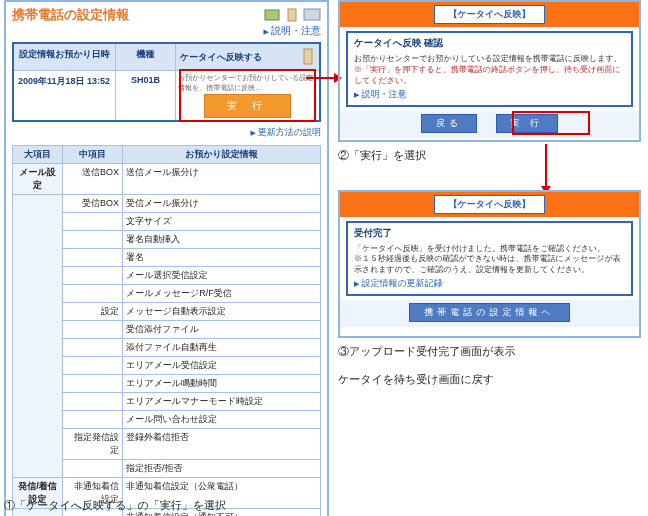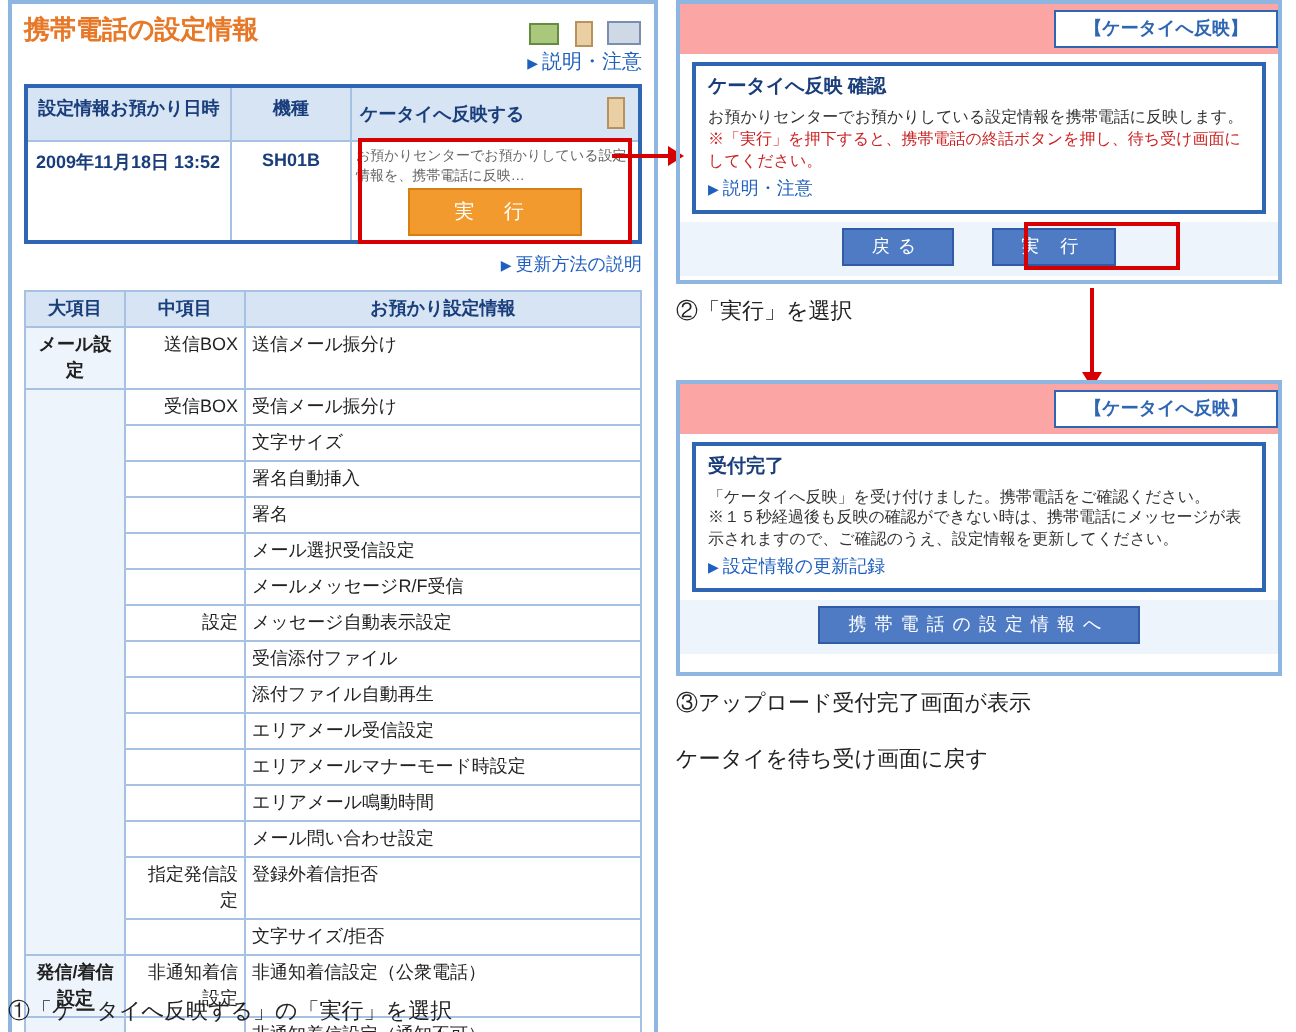--- a/index.html
+++ b/index.html
@@ -1,21 +1,21 @@
 <!DOCTYPE html>
 <html><head>
 <meta charset="utf-8">
 <style>
   * { box-sizing: border-box; margin: 0; padding: 0; }
   body { font-family: "MS PGothic", sans-serif; font-size: 10px; background: #fff; width: 648px; }
   .wrap { position: relative; width: 648px; height: 516px; }
 
   
   .left { position: absolute; left: 4px; top: 0; width: 325px; border: 2px solid #8fb6e1; }
-  .left-head { display: flex; align-items: flex-end; justify-content: space-between; padding: 4px 6px 0 6px; }
+  .left-head { display: flex; align-items: center; justify-content: space-between; padding: 4px 6px 0 6px; }
   .left-title { color: #e77828; font-weight: bold; font-size: 13px; }
   .head-icons { display: flex; gap: 2px; }
   .head-icons svg { width: 18px; height: 14px; }
   .left-link-row { text-align: right; padding: 0 6px 2px 0; color: #1f5fbf; }
   .link { color: #1f5fbf; cursor: pointer; }
   .link::before { content: "▶"; color: #1f5fbf; font-size: 7px; margin-right: 2px; }
 
   
   .info { border: 2px solid #2f66b3; margin: 2px 6px; }
   .info-row { display: flex; }
@@ -38,21 +38,21 @@
   .dc1 { width: 50px; text-align: center; background: #eef4fb; color: #222; font-weight: bold; }
   .dc2 { width: 60px; text-align: right; color: #222; }
   .dc3 { flex: 1; text-align: left; color: #222; }
   .dhead .dcell { background: #d6e4f4 !important; text-align: center; color: #1a3e7b; font-weight: bold; }
 
   
   .right1, .right2 { position: absolute; left: 338px; width: 303px; border: 2px solid #8fb6e1; font-size: 9px; }
   .right1 { top: 0; height: 142px; }
   .right2 { top: 190px; height: 148px; }
 
-  .tab-row { text-align: right; background: #fca5a5; padding: 3px 0; }
+  .tab-row { text-align: center; background: #f97316; padding: 3px 0; }
   .tab { display: inline-block; border: 1px solid #2f66b3; padding: 2px 14px; color: #2f66b3; font-weight: bold; background: #fff; font-size: 9px; }
   .panel-body { margin: 4px 6px; border: 2px solid #2f66b3; padding: 4px 6px; }
   .panel-body h4 { color: #1a3e7b; font-size: 9.5px; margin-bottom: 4px; }
   .desc { color: #333; font-size: 8px; line-height: 1.3; }
   .warn { color: #c22; font-size: 8px; }
   .panel-foot { text-align: center; padding: 3px 0 5px 0; background: #eef4fb; position: relative; }
   .btn-small { display: inline-block; background: #4f7bc4; color: #fff; padding: 2px 14px; border: 1px solid #2f5ba7; font-size: 9px; letter-spacing: 4px; margin: 0 8px; }
   .redbox { border: 2px solid #d60000; position: absolute; }
 
   .caption { position: absolute; font-size: 11px; color: #222; }
@@ -165,41 +165,41 @@
             <div class="dcell dc3">添付ファイル自動再生</div>
           </div>
           <div class="drow">
             <div class="dcell dc1" style="border-bottom: none; border-top: none; visibility: visible;"></div>
             <div class="dcell dc2">&nbsp;</div>
             <div class="dcell dc3">エリアメール受信設定</div>
           </div>
           <div class="drow">
             <div class="dcell dc1" style="border-bottom: none; border-top: none; visibility: visible;"></div>
             <div class="dcell dc2">&nbsp;</div>
+            <div class="dcell dc3">エリアメール鳴動時間</div>
+          </div>
+          <div class="drow">
+            <div class="dcell dc1" style="border-bottom: none; border-top: none; visibility: visible;"></div>
+            <div class="dcell dc2">&nbsp;</div>
             <div class="dcell dc3">エリアメールマナーモード時設定</div>
-          </div>
-          <div class="drow">
-            <div class="dcell dc1" style="border-bottom: none; border-top: none; visibility: visible;"></div>
-            <div class="dcell dc2">&nbsp;</div>
-            <div class="dcell dc3">エリアメール鳴動時間</div>
           </div>
           <div class="drow">
             <div class="dcell dc1" style="border-bottom: none; border-top: none; visibility: visible;"></div>
             <div class="dcell dc2">&nbsp;</div>
             <div class="dcell dc3">メール問い合わせ設定</div>
           </div>
           <div class="drow">
             <div class="dcell dc1" style="border-bottom: none; border-top: none; visibility: visible;"></div>
             <div class="dcell dc2">指定発信設定</div>
             <div class="dcell dc3">登録外着信拒否</div>
           </div>
           <div class="drow">
             <div class="dcell dc1" style="border-bottom: 1px solid rgb(167, 193, 226); border-top: none; visibility: visible;"></div>
             <div class="dcell dc2">&nbsp;</div>
-            <div class="dcell dc3">文字サイズ/拒否</div>
+            <div class="dcell dc3">指定拒否/拒否</div>
           </div>
           <div class="drow">
             <div class="dcell dc1">発信/着信設定</div>
             <div class="dcell dc2">非通知着信設定</div>
             <div class="dcell dc3">非通知着信設定（公衆電話）</div>
           </div>
           <div class="drow">
             <div class="dcell dc1" style="border-bottom: none; border-top: none; visibility: visible;"></div>
             <div class="dcell dc2">&nbsp;</div>
             <div class="dcell dc3">非通知着信設定（通知不可）</div>

